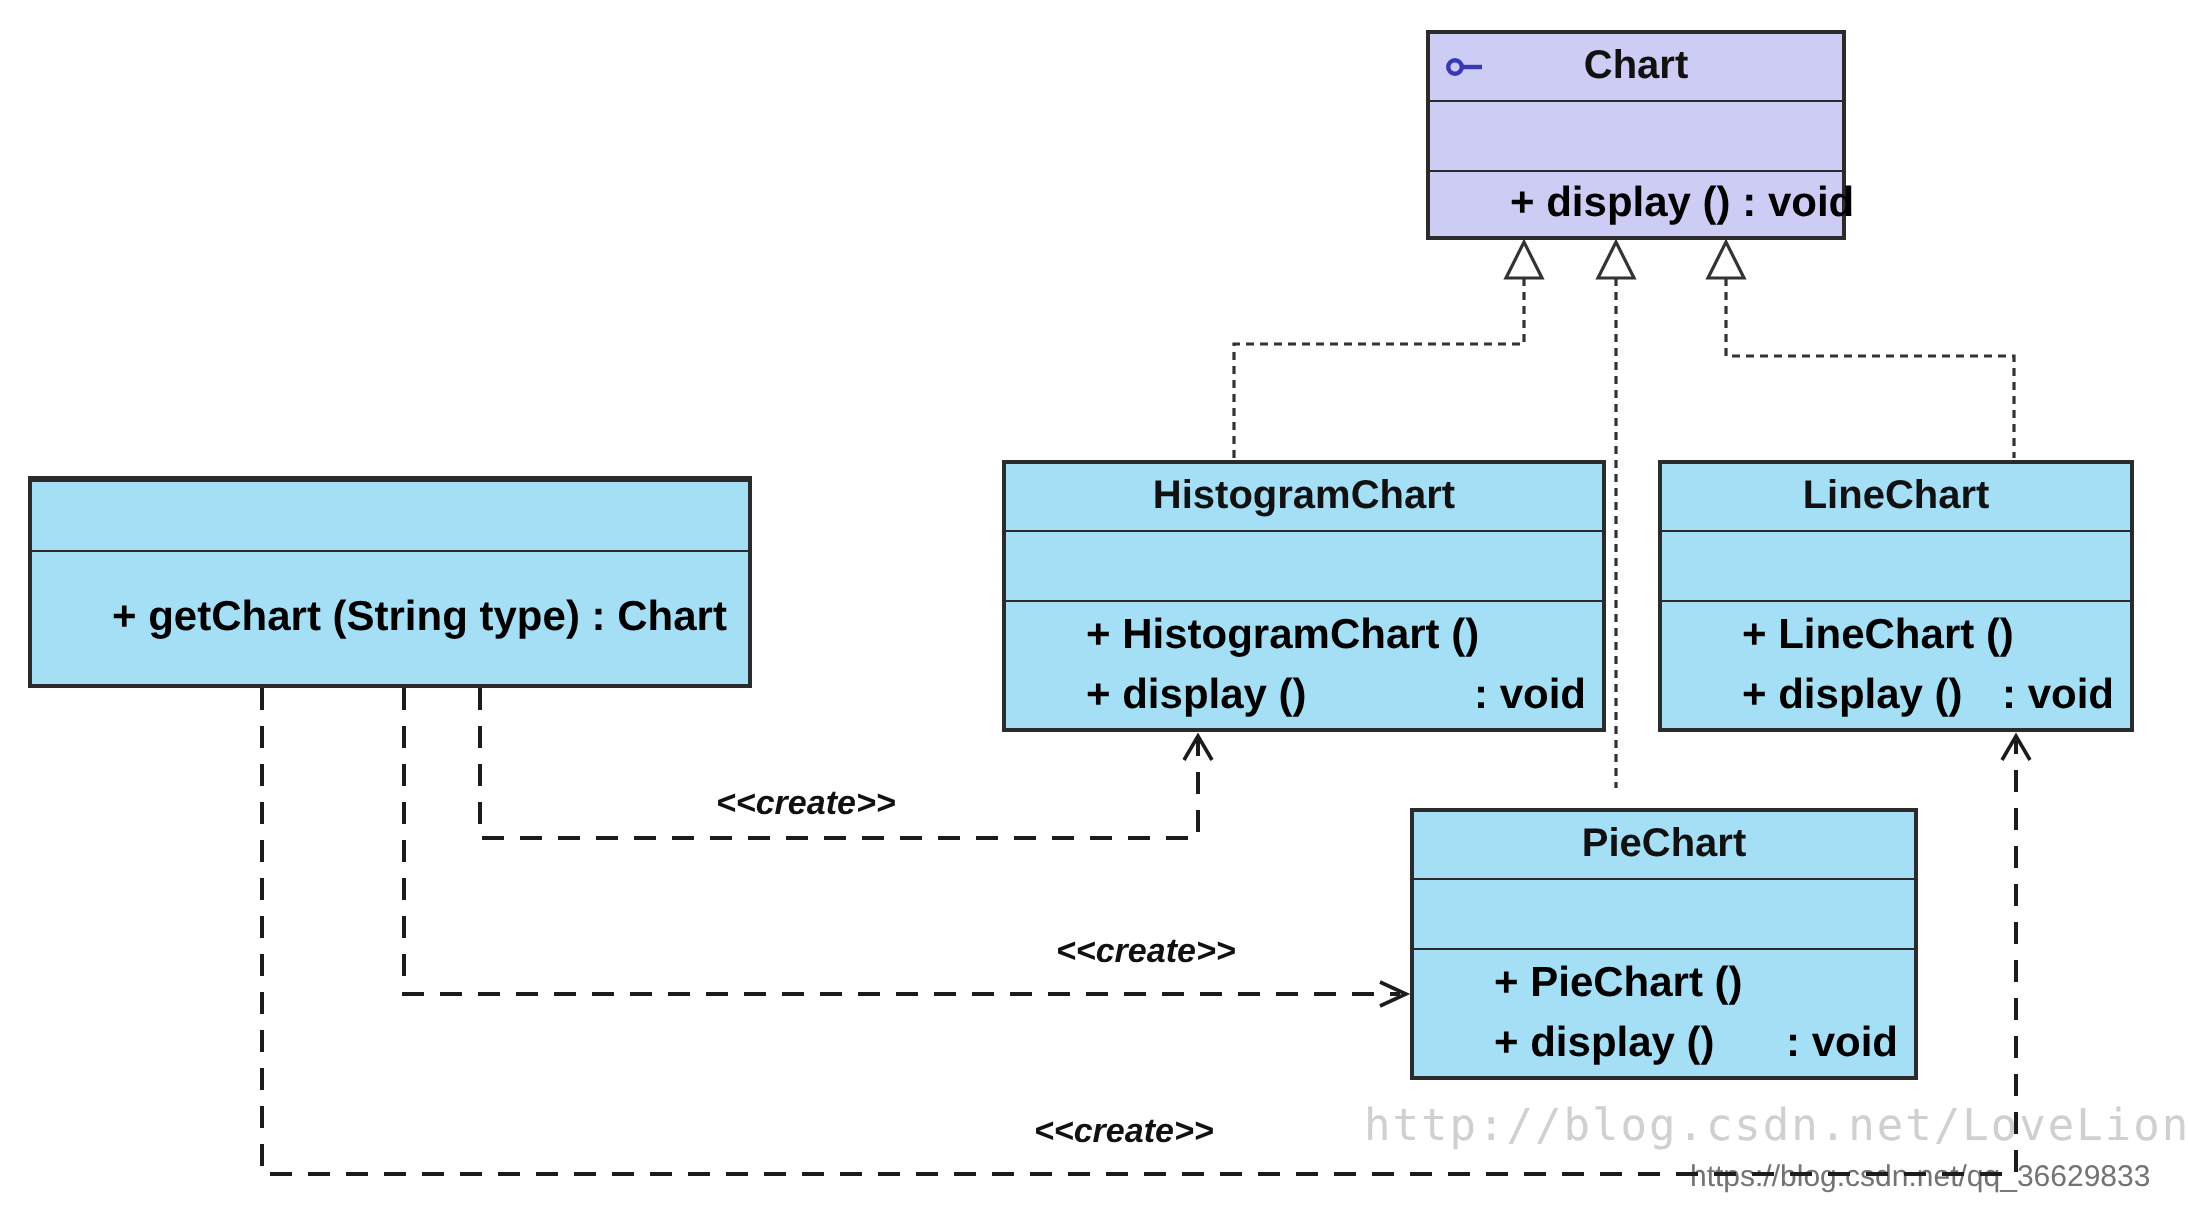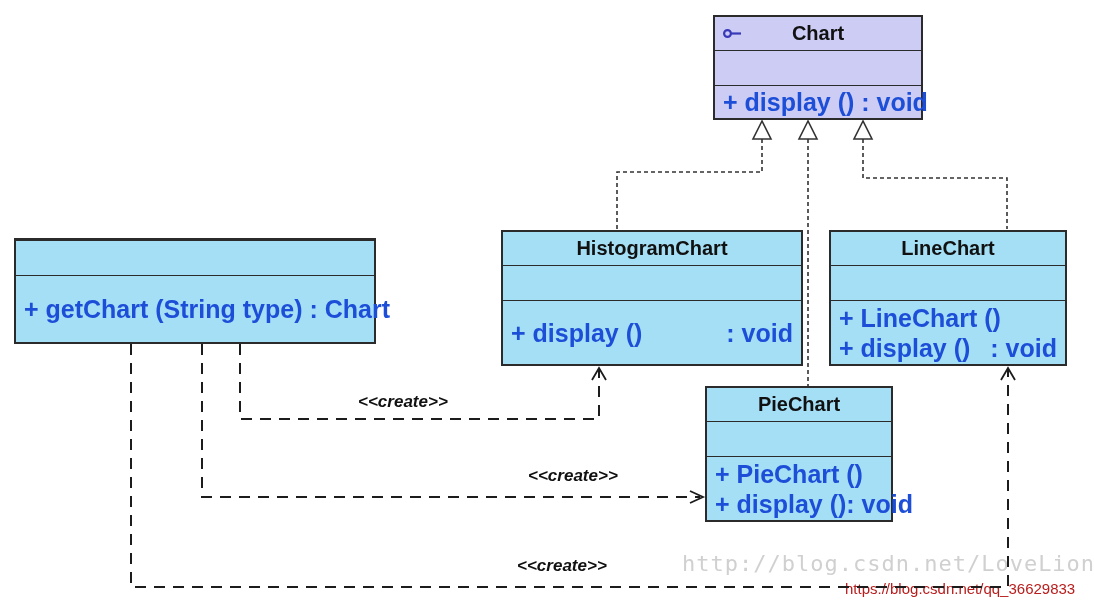--- a/index.html
+++ b/index.html
@@ -21,22 +21,22 @@
   .class-box.iface{background:var(--iface-fill);}
   .c-title{
     position:relative;height:33px;line-height:33px;text-align:center;
     font-size:20px;font-weight:600;color:#111;flex:0 0 auto;
   }
   .c-attrs{
     height:34px;border-top:1.6px solid var(--border);flex:0 0 auto;
   }
   .c-methods{
     border-top:1.6px solid var(--border);flex:1 1 auto;
-    font-size:25px;font-weight:600;color:#1d4ed8;
-    display:flex;flex-direction:column;justify-content:center;
+    font-size:21px;font-weight:600;color:#000000;
+    display:flex;flex-direction:column;justify-content:center;padding-left:32px;
   }
   .m-row{
     display:flex;justify-content:space-between;align-items:center;
     padding:0 8px;line-height:30px;white-space:nowrap;
   }
   .one-line .m-row{line-height:32px;}
   .iface-icon{
     position:absolute;left:8px;top:11px;width:20px;height:11px;
   }
   .create-label{
@@ -44,21 +44,21 @@
     z-index:4;white-space:nowrap;font-style:italic;
   }
   #wire-layer{position:absolute;left:0;top:0;z-index:2;}
   .wm1{
     position:absolute;left:682px;top:551px;z-index:1;
     font-family:"DejaVu Sans Mono",monospace;font-size:22px;color:#d0d0d0;
     letter-spacing:1px;white-space:nowrap;
   }
   .wm2{
     position:absolute;left:845px;top:580px;z-index:1;
-    font-family:"Liberation Sans",sans-serif;font-size:15px;color:#b91c1c;
+    font-family:"Liberation Sans",sans-serif;font-size:15px;color:#737373;
     white-space:nowrap;
   }
 </style>
 </head>
 <body>
 
 <div id="canvas">
 
   <div class="wm1">http://blog.csdn.net/LoveLion</div>
   <div class="wm2">https://blog.csdn.net/qq_36629833</div>
@@ -121,20 +121,23 @@
     </div>
   </div>
 
   <div class="class-box" style="left:501px;top:230px;width:302px;height:136px;">
     <div class="c-title">
       <span>HistogramChart</span>
     </div>
     <div class="c-attrs"></div>
     <div class="c-methods">
       <div class="m-row">
+        <span>+ HistogramChart ()</span>
+      </div>
+      <div class="m-row">
         <span>+ display ()</span>
         <span>: void</span>
       </div>
     </div>
   </div>
 
   <div class="class-box" style="left:829px;top:230px;width:238px;height:136px;">
     <div class="c-title">
       <span>LineChart</span>
     </div>
@@ -143,21 +146,21 @@
       <div class="m-row">
         <span>+ LineChart ()</span>
       </div>
       <div class="m-row">
         <span>+ display ()</span>
         <span>: void</span>
       </div>
     </div>
   </div>
 
-  <div class="class-box" style="left:705px;top:386px;width:188px;height:136px;">
+  <div class="class-box" style="left:705px;top:404px;width:254px;height:136px;">
     <div class="c-title">
       <span>PieChart</span>
     </div>
     <div class="c-attrs"></div>
     <div class="c-methods">
       <div class="m-row">
         <span>+ PieChart ()</span>
       </div>
       <div class="m-row">
         <span>+ display ()</span>

